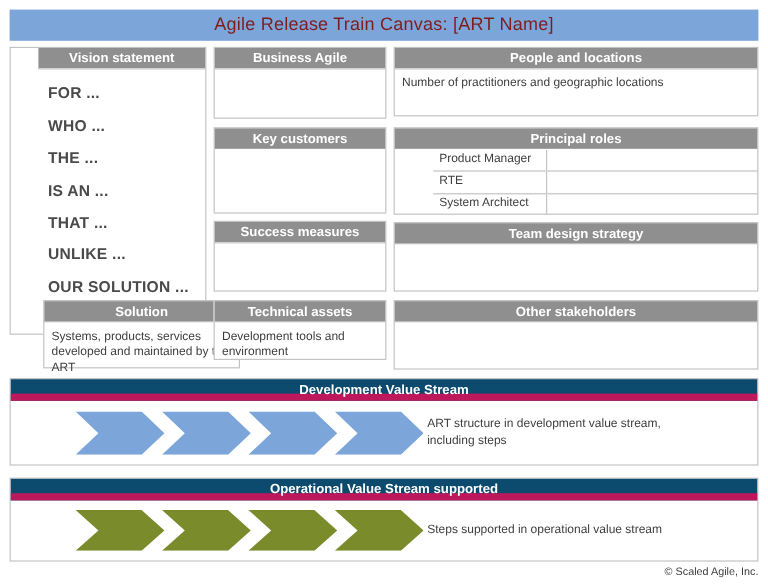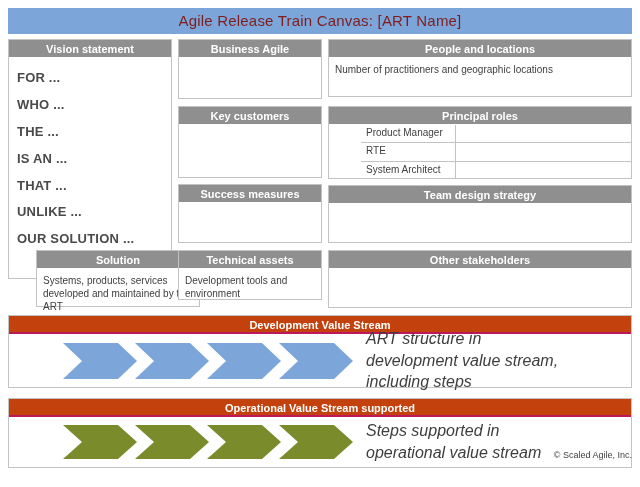--- a/index.html
+++ b/index.html
@@ -30,43 +30,43 @@
   .vision-item { font-size:13px; font-weight:bold; color:#4a4a4a; margin-bottom:10px; letter-spacing:.2px; }
 
   .roles-rows { display:flex; flex-direction:column; height:54px; }
   .role-row { flex:1; display:flex; border-top:1px solid #c3c3c3;margin-left:32px; }
   .role-row:first-child { border-top:none; }
   .role-label { width:95px; border-right:1px solid #c3c3c3; font-size:10px; padding:2px 0 0 5px; color:#3e3e3e; }
   .role-value { flex:1; }
 
   .band { position:absolute; left:8px; width:624px; background:#ffffff; border:1px solid #c3c3c3; }
   .band-header {
-    height:18px; line-height:18px; background:#c2410c; color:#ffffff;
-    font-size:11px; font-weight:600; text-align:center; border-bottom:2px solid #be185d;
+    height:18px; line-height:18px; background:#0c4a6e; color:#ffffff;
+    font-size:11px; font-weight:600; text-align:center; border-bottom:6px solid #be185d;
   }
   .band-body { display:flex; align-items:center; padding-left:54px; }
   .band-dev  { top:315px; height:73px; }
   .band-dev  .band-body { height:53px; }
   .band-op   { top:398px; height:70px; }
   .band-op   .band-body { height:50px; }
   .chevrons { flex:0 0 auto; display:block; }
-  .band-note { margin-left:13px; font-size:16px; line-height:1.35; color:#3e3e3e; width:210px;font-style:italic; }
+  .band-note { margin-left:3px; font-size:10px; line-height:1.35; color:#3e3e3e; width:210px; }
 
   .copyright {
-    position:absolute; right:8px; top:450px; font-size:9px; color:#3e3e3e;text-align:right;
+    position:absolute; right:8px; top:471px; font-size:9px; color:#3e3e3e;text-align:right;
   }
 </style>
 </head>
 <body>
 
 <div class="canvas">
 
   <div class="titlebar">Agile Release Train Canvas: [ART Name]</div>
 
-  <div class="box col1" style="top:39px;height:240px;">
+  <div class="box col1" style="top:39px;height:240px;padding-left:23px;">
     <div class="box-header">Vision statement</div>
     <div class="box-body vision-body">
       <div class="vision-item">FOR ...</div>
       <div class="vision-item">WHO ...</div>
       <div class="vision-item">THE ...</div>
       <div class="vision-item">IS AN ...</div>
       <div class="vision-item">THAT ...</div>
       <div class="vision-item">UNLIKE ...</div>
       <div class="vision-item">OUR SOLUTION ...</div>
     </div>

